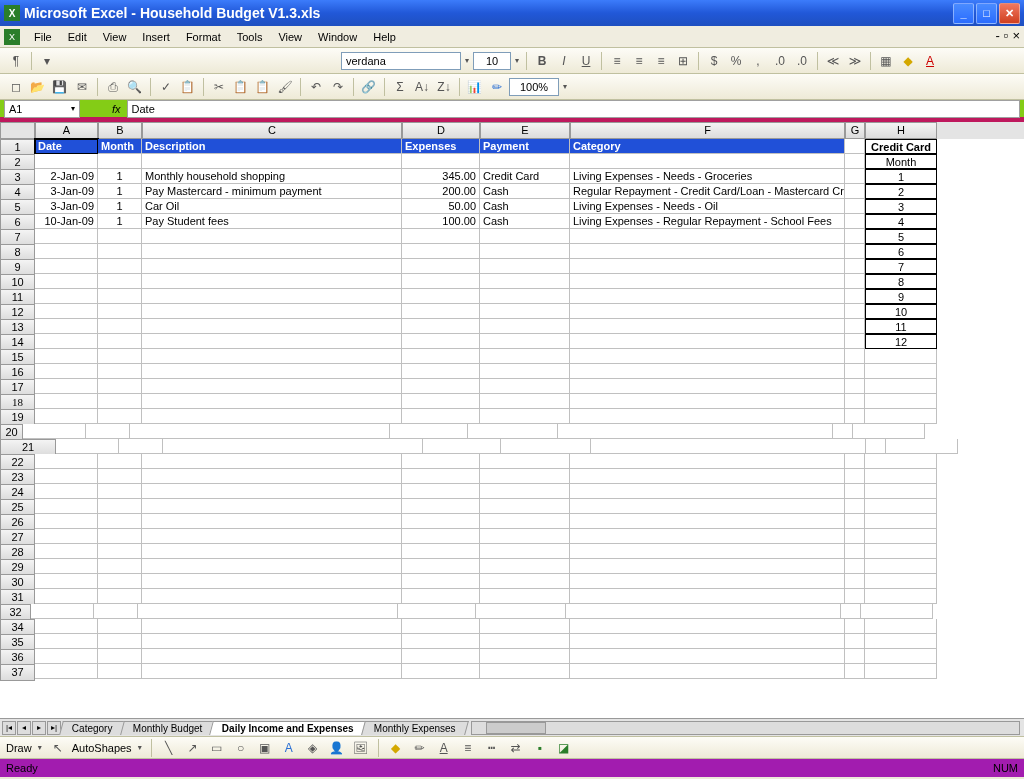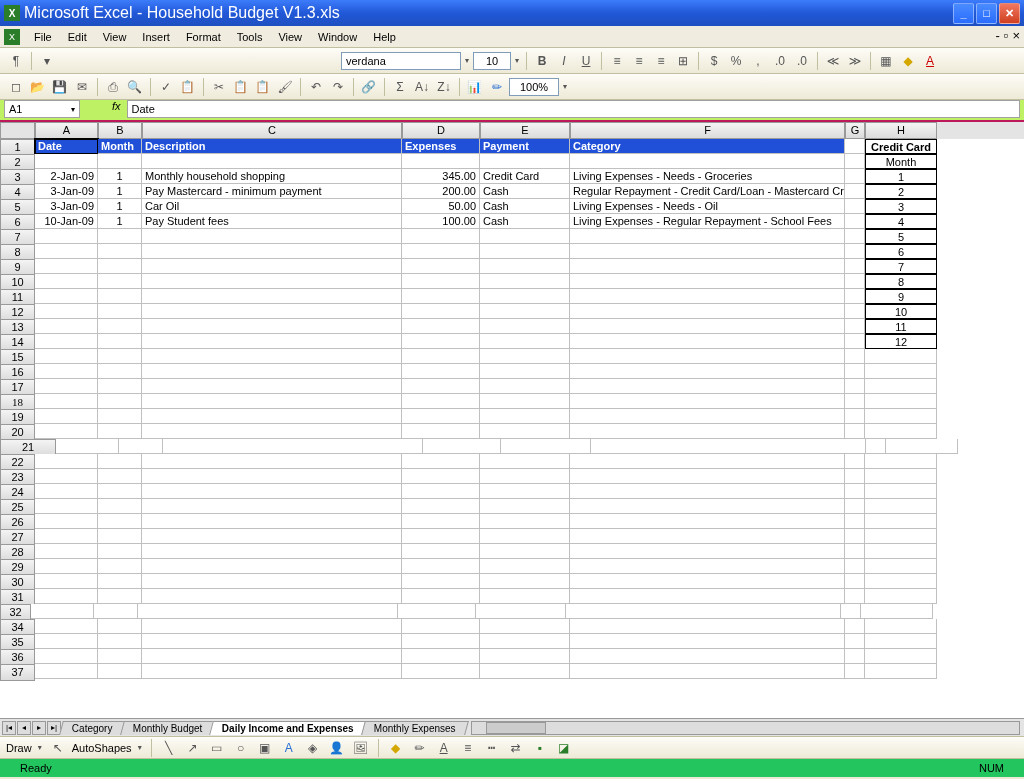--- a/index.html
+++ b/index.html
@@ -1,38 +1,38 @@
 <!DOCTYPE html>
 <html><head>
 <meta charset="utf-8">
 <style>
 * { box-sizing: border-box; margin: 0; padding: 0; }
 body { font-family: Tahoma, Arial, sans-serif; font-size: 11px; background: #ece9d8; overflow: hidden; width: 1024px; height: 779px; }
 .titlebar { height: 26px; background: linear-gradient(to bottom, #3c7cfb 0%, #2158d8 50%, #1e4fc0 100%); display: flex; align-items: center; padding: 0 4px; color: white; }
 .titlebar .app-icon { width: 16px; height: 16px; background: #2a7e2a; margin-right: 4px; display: flex; align-items: center; justify-content: center; font-size: 10px; font-weight: bold; }
-.titlebar .title-text { flex: 1; font-size: 16px; font-weight: normal; }
+.titlebar .title-text { flex: 1; font-size: 14px; font-weight: bold; }
 .win-controls { display: flex; gap: 2px; }
 .win-btn { width: 21px; height: 21px; border-radius: 2px; display: flex; align-items: center; justify-content: center; font-size: 11px; font-weight: bold; color: white; border: 1px solid rgba(255,255,255,0.4); }
 .win-min { background: linear-gradient(#4a8cff,#2a6cff); }
 .win-max { background: linear-gradient(#4a8cff,#2a6cff); }
 .win-close { background: linear-gradient(#f07860,#d04020); }
 
 .menubar { height: 22px; background: #f0ede0; display: flex; align-items: center; padding: 0 4px; border-bottom: 1px solid #c0c0a0; position: relative; }
 .menubar .menu-icon { width:16px; height:16px; background:#2a7e2a; margin-right:6px; font-size:9px; color:white; display:flex; align-items:center; justify-content:center; }
 .menu-item { padding: 2px 8px; text-decoration: underline; text-decoration-color: transparent; cursor: default; }
 .doc-controls { position:absolute; right:4px; top:2px; display:flex; gap:4px; font-size:13px; }
 
 .toolbar { height: 26px; background: linear-gradient(#fdfcf7,#eeead7); border-bottom: 1px solid #c0c0a0; display:flex; align-items:center; padding:0 6px; gap:2px; }
 .tb-btn { width:20px; height:20px; display:flex; align-items:center; justify-content:center; font-size:12px; color:#555; cursor:default; }
 .tb-sep { width:1px; height:18px; background:#c0c0a0; margin:0 3px; }
 .font-name { width:120px; height:18px; border:1px solid #7f9db9; background:white; padding:0 4px; line-height:16px; font-size:11px; }
 .font-size { width:38px; height:18px; border:1px solid #7f9db9; background:white; padding:0 4px; line-height:16px; text-align:center; }
 .dropdown-arrow { font-size:8px; padding:0 2px; color:#555; }
 
-.namebox-row { height:22px; background:#bef264; display:flex; border-bottom:2px solid #be185d; }
+.namebox-row { height:22px; background:#84cc16; display:flex; align-items:center; border-bottom:5px solid #be185d; }
 .name-box { width:76px; height:18px; border:1px solid #a0a0a0; background:white; margin:0 4px; display:flex; align-items:center; padding:0 4px; }
 .fx-label { font-style:italic; padding:0 6px; font-size:11px;margin-left:22px; }
 .formula-bar { flex:1; height:18px; border:1px solid #a0a0a0; background:white; margin-right:4px; padding:0 4px; display:flex; align-items:center; }
 
 .grid-container { position:relative; height:596px; overflow:hidden; background:white; }
 .col-headers { display:flex; height:17px; background:#e4e4e4; }
 .corner { width:35px; height:17px; border:1px solid #999; background:#e4e4e4; }
 .col-head, .row-head { border:1px solid #999; background:linear-gradient(#f4f4f4,#dcdcdc); text-align:center; font-size:11px; line-height:15px; height:17px; }
 .rows { display:flex; flex-direction:column; }
 .row { display:flex; height:15px; }
@@ -47,21 +47,21 @@
 .sheet-tabs { height:18px; background:#e4e4e4; display:flex; align-items:center; border-top:1px solid #999; font-size:10px; }
 .tab-nav { display:flex; gap:1px; padding:0 2px; }
 .tab-nav-btn { width:14px; height:14px; border:1px solid #999; background:#ddd; display:flex; align-items:center; justify-content:center; font-size:8px; }
 .tab { padding:1px 10px; background:#ddd; border:1px solid #999; border-bottom:none; transform: skewX(-15deg); margin-left:-2px; cursor:default; }
 .tab span { display:inline-block; transform: skewX(15deg); }
 .tab.active { background:white; font-weight:bold; }
 .hscroll { flex:1; height:14px; margin:0 4px; background:#ddd; border:1px solid #999; position:relative; }
 .hscroll-thumb { position:absolute; left:14px; width:60px; height:12px; background:#ccc; border:1px solid #999; }
 
 .draw-bar { height:22px; background:linear-gradient(#fdfcf7,#eeead7); border-top:1px solid #c0c0a0; display:flex; align-items:center; padding:0 6px; gap:4px; font-size:11px; }
-.status-bar { height:19px; background:#22c55e; border-top:1px solid #c0c0a0; display:flex; align-items:center; padding:0 20px; font-size:11px; }
+.status-bar { height:19px; background:#a21caf; border-top:1px solid #c0c0a0; display:flex; align-items:center; padding:0 6px; font-size:11px; }
 .status-right { margin-left:auto; }
 
 
 .cA { width:63px; } .cB { width:44px; } .cC { width:260px; } .cD { width:78px; }
 .cE { width:90px; } .cF { width:275px; } .cG { width:20px; } .cH { width:72px; }
 </style>
 </head>
 <body>
 
 <div class="titlebar">
@@ -386,21 +386,21 @@
         <div class="cell cA"></div>
         <div class="cell cB"></div>
         <div class="cell cC"></div>
         <div class="cell cD"></div>
         <div class="cell cE"></div>
         <div class="cell cF"></div>
         <div class="cell cG"></div>
         <div class="cell cH"></div>
       </div>
       <div class="row">
-        <div class="row-head col-head" style="width: 35px; text-align: center;">20</div>
+        <div class="row-head col-head" style="width: 23px; text-align: center;">20</div>
         <div class="cell cA"></div>
         <div class="cell cB"></div>
         <div class="cell cC"></div>
         <div class="cell cD"></div>
         <div class="cell cE"></div>
         <div class="cell cF"></div>
         <div class="cell cG"></div>
         <div class="cell cH"></div>
       </div>
       <div class="row">

